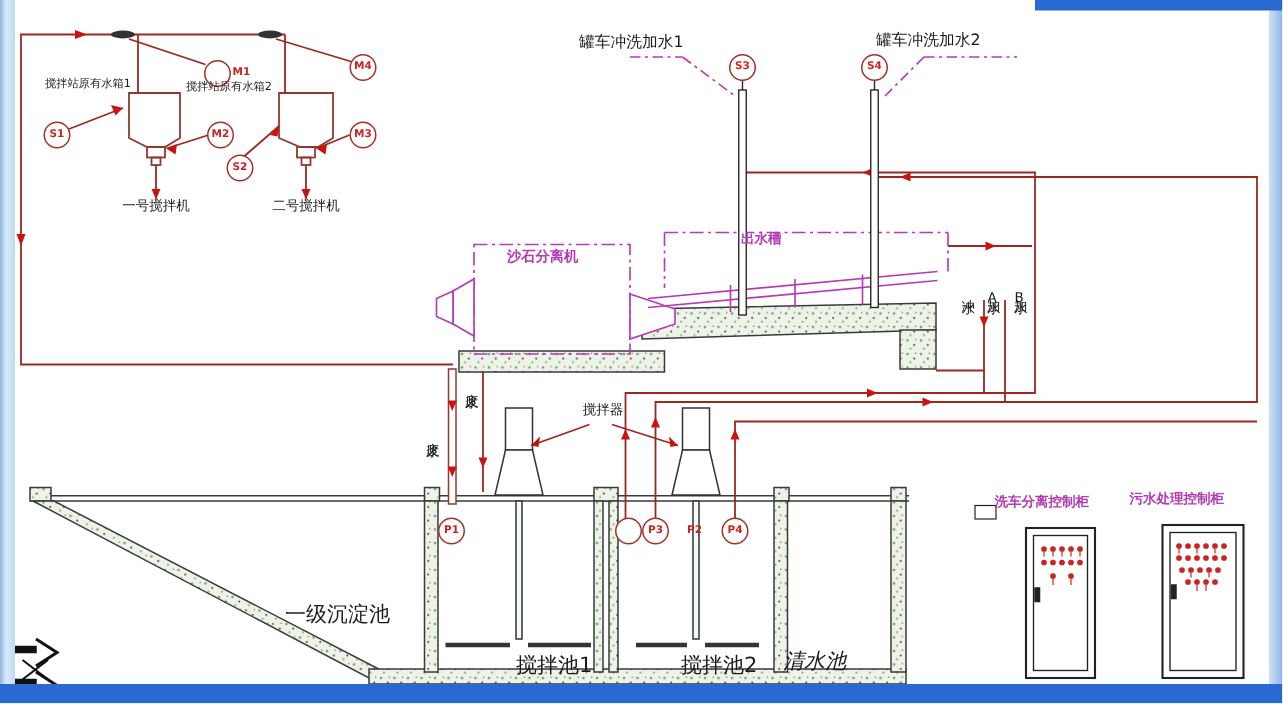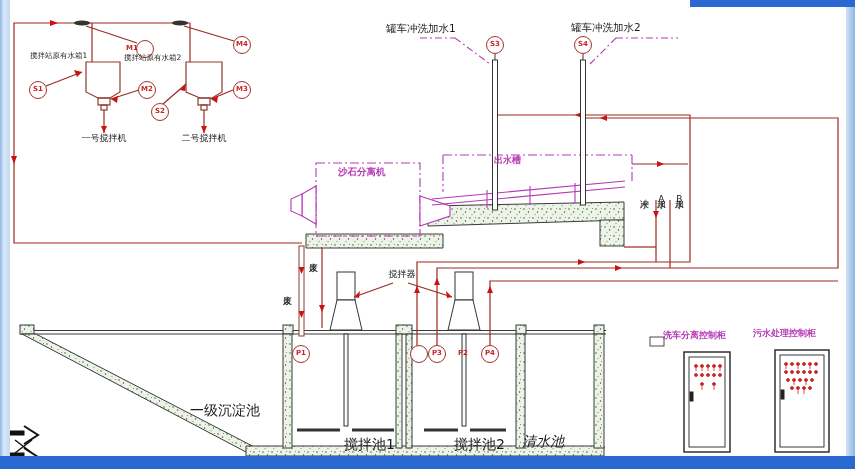--- a/index.html
+++ b/index.html
@@ -264,21 +264,21 @@
     <line x1="32" y1="440" x2="15" y2="453" stroke-width="1.4"></line>
   </g>
 </svg>
 
 <div class="lbl sm" style="left:30px;top:52px;width:58px;">搅拌站原有水箱1</div>
 <div class="lbl sm" style="left:124px;top:54px;width:66px;">搅拌站原有水箱2</div>
 <div class="lbl cap" style="left:72px;top:134px;width:64px;">一号搅拌机</div>
 <div class="lbl cap" style="left:172px;top:134px;width:64px;">二号搅拌机</div>
 
 <div class="lbl big" style="left:386px;top:23px;">罐车冲洗加水1</div>
-<div class="lbl big" style="left:571px;top:22px;">罐车冲洗加水2</div>
+<div class="lbl big" style="left:584px;top:22px;">罐车冲洗加水2</div>
 
 <div class="lbl mag" style="left:338px;top:167px;font-size:9.5px;">沙石分离机</div>
 <div class="lbl mag" style="left:494px;top:156px;font-size:9px;text-align:right;">出水槽</div>
 
 <div class="lbl vert" style="left:639px;top:192px;height:50px;">冲水</div>
 <div class="lbl vert" style="left:656px;top:192px;height:64px;">加水A</div>
 <div class="lbl vert" style="left:674px;top:192px;height:64px;">加水B</div>
 
 <div class="lbl vert" style="left:282px;top:288px;height:44px;">废浆</div>
 <div class="lbl vert" style="left:308px;top:255px;height:44px;">废浆</div>
@@ -286,21 +286,21 @@
 <div class="lbl cap" style="left:385px;top:270px;width:34px;">搅拌器</div>
 <div class="lbl pool" style="left:190px;top:403px;width:62px;">一级沉淀池</div>
 <div class="lbl pool" style="left:344px;top:437px;width:42px;">搅拌池1</div>
 <div class="lbl pool" style="left:454px;top:437px;width:42px;">搅拌池2</div>
 <div class="lbl pool" style="left:522px;top:434px;width:36px;font-style:italic;">清水池</div>
 
 <div class="lbl mag" style="left:663px;top:331px;font-size:9px;">洗车分离控制柜</div>
 <div class="lbl mag" style="left:753px;top:329px;font-size:9px;">污水处理控制柜</div>
 
 <div class="lbl circ" style="left:29px;top:86px;">S1</div>
-<div class="lbl circ" style="left:123px;top:45px;">M1</div>
+<div class="lbl circ" style="left:152px;top:45px;">M1</div>
 <div class="lbl circ" style="left:138px;top:86px;">M2</div>
 <div class="lbl circ" style="left:151px;top:108px;">S2</div>
 <div class="lbl circ" style="left:233px;top:86px;">M3</div>
 <div class="lbl circ" style="left:233px;top:41px;">M4</div>
 <div class="lbl circ" style="left:486px;top:41px;">S3</div>
 <div class="lbl circ" style="left:574px;top:41px;">S4</div>
 <div class="lbl circ" style="left:292px;top:350px;">P1</div>
 <div class="lbl circ" style="left:410px;top:350px;padding-left:44px;">P2</div>
 <div class="lbl circ" style="left:428px;top:350px;">P3</div>
 <div class="lbl circ" style="left:481px;top:350px;">P4</div>

